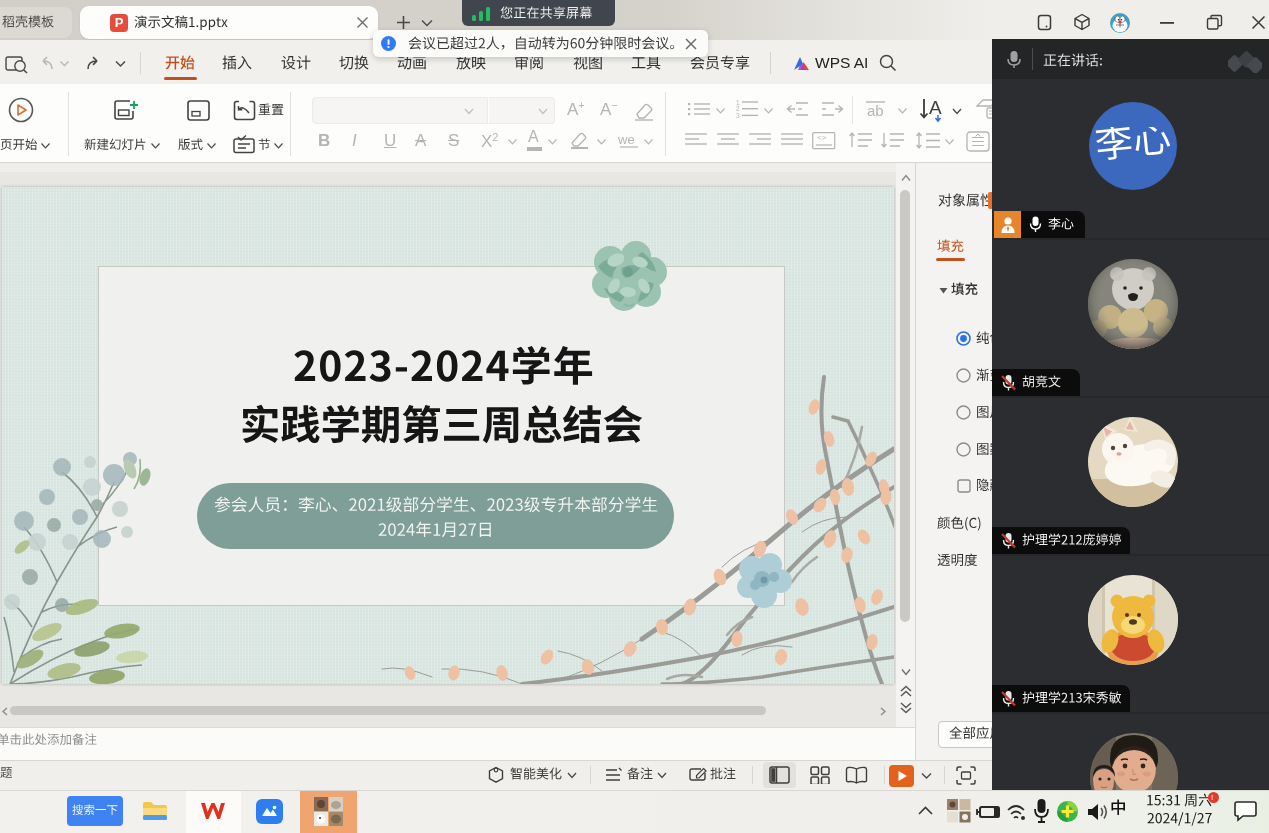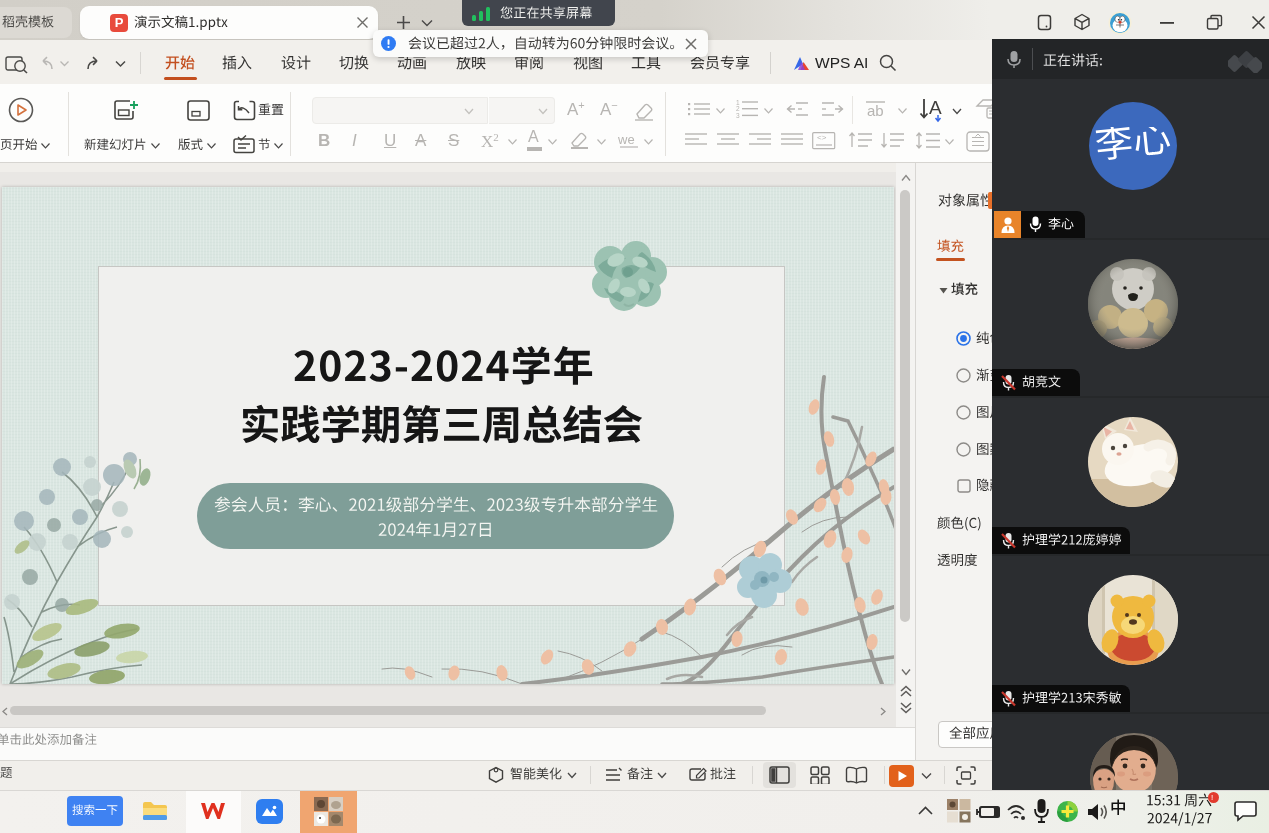--- a/index.html
+++ b/index.html
@@ -226,21 +226,21 @@
 <div style="position:absolute;left:600px;top:99px;font-size:17px;color:#b7b5b2;font-family:'Liberation Sans',sans-serif;">A<span style="font-size:11px;vertical-align:6px;">−</span></div>
 <svg style="position:absolute;left:633px;top:101px" width="22" height="20">
     <path d="M4 13 L12 4 Q13.5 2.8 15 4 L18 7 Q19.5 8.5 18 10 L11 17 H6 Z" stroke="#b7b5b2" stroke-width="1.4" fill="none"></path>
     <path d="M2 19 H20" stroke="#b7b5b2" stroke-width="1.4"></path>
   </svg>
 <div style="position:absolute;left:318px;top:131px;font-size:17px;color:#b7b5b2;font-weight:bold;font-style:normal;font-family:'Liberation Sans',sans-serif;">B</div>
 <div style="position:absolute;left:352px;top:131px;font-size:17px;color:#b7b5b2;font-weight:normal;font-style:italic;font-family:'Liberation Sans',sans-serif;">I</div>
 <div style="position:absolute;left:384px;top:131px;font-size:17px;color:#b7b5b2;font-weight:normal;font-style:normal;text-decoration:underline;font-family:'Liberation Sans',sans-serif;">U</div>
 <div style="position:absolute;left:415px;top:131px;font-size:17px;color:#b7b5b2;font-weight:normal;font-style:normal;text-decoration:line-through;font-family:'Liberation Sans',sans-serif;">A</div>
 <div style="position:absolute;left:448px;top:131px;font-size:17px;color:#b7b5b2;font-weight:normal;font-style:normal;text-decoration:line-through;font-family:'Liberation Sans',sans-serif;">S</div>
-<div style="position:absolute;left:481px;top:131px;font-size:17px;color:#b7b5b2;font-family:Liberation Serif, serif;">X<span style="font-size:11px;vertical-align:6px;">2</span></div>
+<div style="position:absolute;left:481px;top:131px;font-size:17px;color:#b7b5b2;font-family:Liberation Sans, sans-serif;">X<span style="font-size:11px;vertical-align:6px;">2</span></div>
 <svg style="position:absolute;left:508px;top:139px" width="9" height="6">
     <path d="M0.5 0.5 L4.5 4.8 L8.5 0.5" stroke="#b7b5b2" stroke-width="1.2" fill="none"></path>
   </svg>
 <div style="position:absolute;left:528px;top:128px;font-size:16px;color:#b7b5b2;font-family:'Liberation Sans',sans-serif;">A</div>
 <div style="position:absolute;left:527px;top:147px;width:15px;height:3.5px;background:#b7b5b2;"></div>
 <svg style="position:absolute;left:548px;top:139px" width="9" height="6">
     <path d="M0.5 0.5 L4.5 4.8 L8.5 0.5" stroke="#b7b5b2" stroke-width="1.2" fill="none"></path>
   </svg>
 <svg style="position:absolute;left:570px;top:131px" width="22" height="18">
     <path d="M2 12 L10 3 Q11.5 1.8 13 3 L15 5 Q16.5 6.5 15 8 L8 15 H4 Z" stroke="#b7b5b2" stroke-width="1.3" fill="none"></path>

